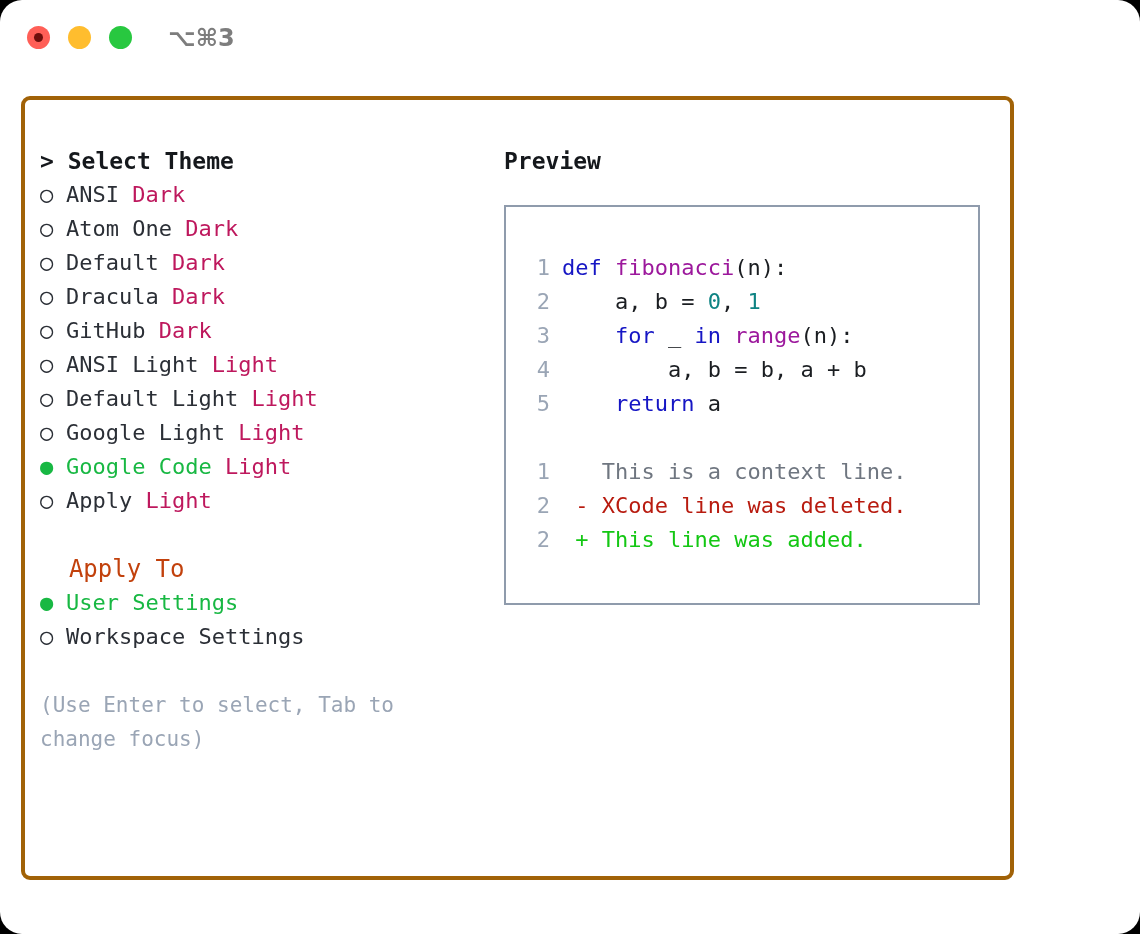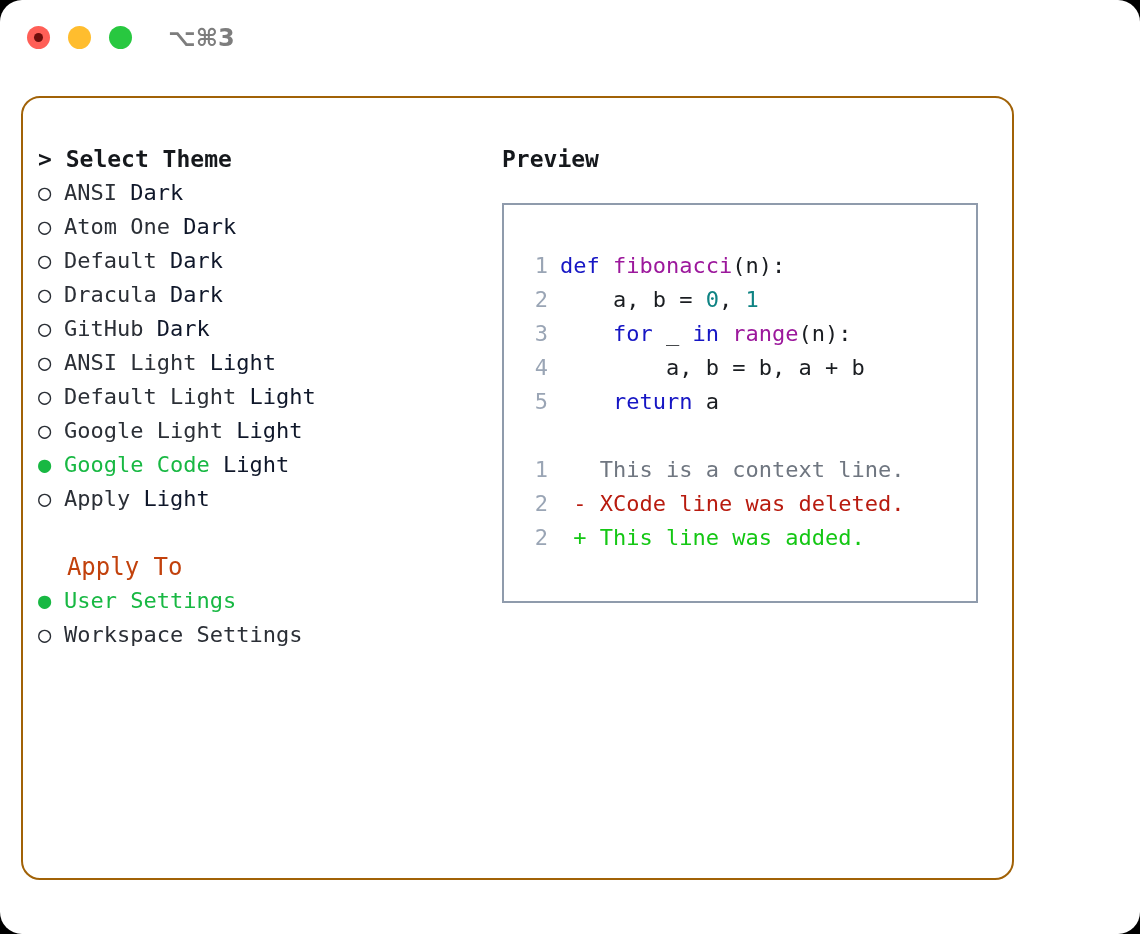--- a/index.html
+++ b/index.html
@@ -69,22 +69,22 @@
     font-family: "DejaVu Sans", "Liberation Sans", sans-serif;
   }
 
   
   .panel {
     position: absolute;
     left: 21px;
     top: 96px;
     width: 993px;
     height: 784px;
-    border: 2px solid #a16207;
-    border-radius: 19px;
+    border: 4px solid #a16207;
+    border-radius: 9px;
     box-sizing: border-box;
     background: #ffffff;
   }
 
   
   .left-col {
     position: absolute;
     left: 15px;
     top: 44px;
     width: 440px;
@@ -104,21 +104,21 @@
     display: block;
   }
   .marker {
     display: inline-block;
     width: 26px;
     color: #2b2f36;
   }
   .marker.sel { color: #18b843; }
   .opt-name { color: #2b2f36; }
   .opt-row.selected .opt-name { color: #18b843; }
-  .opt-tag  { color: #0f172a; }
+  .opt-tag  { color: #be185d; }
 
   .section-spacer { height: 34px; }
 
   .group-header {
     font-size: 24px;
     line-height: 34px;
     color: #c2410c;
     white-space: pre;
   }
 
@@ -210,20 +210,21 @@
 
       <div class="section-spacer"></div>
 
       <div class="group-header">  Apply To</div>
 
       <div id="apply-to-list">
           <div class="opt-row selected"><span class="marker sel">● </span><span class="opt-name">User Settings</span></div>
           <div class="opt-row"><span class="marker">○ </span><span class="opt-name">Workspace Settings</span></div>
         </div>
 
+      <div class="hint">(Use Enter to select, Tab to change focus)</div>
     </div>
 
     <div class="right-col">
       <div class="preview-title">Preview</div>
 
       <div class="preview-box">
         <div id="code-block">
             <div class="code-line"><span class="gutter">1</span><span class="kw">def </span><span class="fn">fibonacci</span><span class="plain">(n):</span></div>
             <div class="code-line"><span class="gutter">2</span><span class="plain">    a, b = </span><span class="num">0</span><span class="plain">, </span><span class="num">1</span></div>
             <div class="code-line"><span class="gutter">3</span><span class="plain">    </span><span class="kw">for</span><span class="plain"> _ </span><span class="kw">in</span><span class="plain"> </span><span class="fn">range</span><span class="plain">(n):</span></div>

